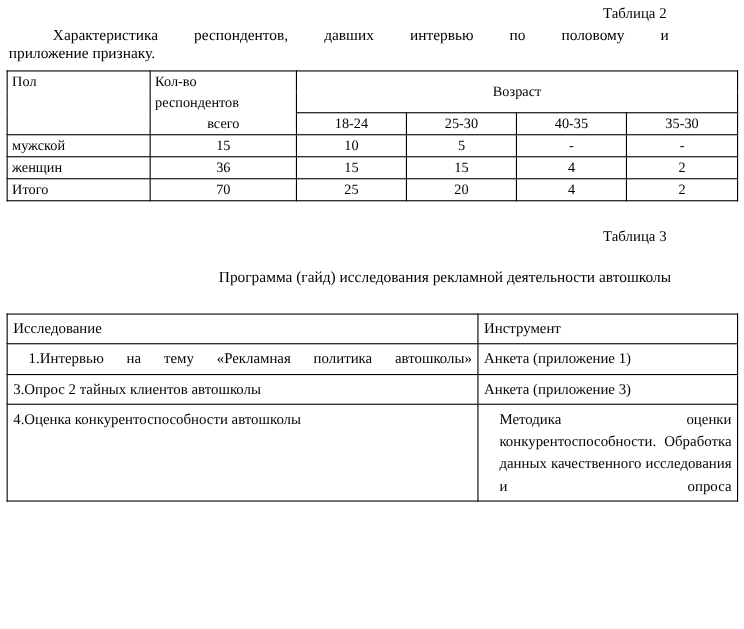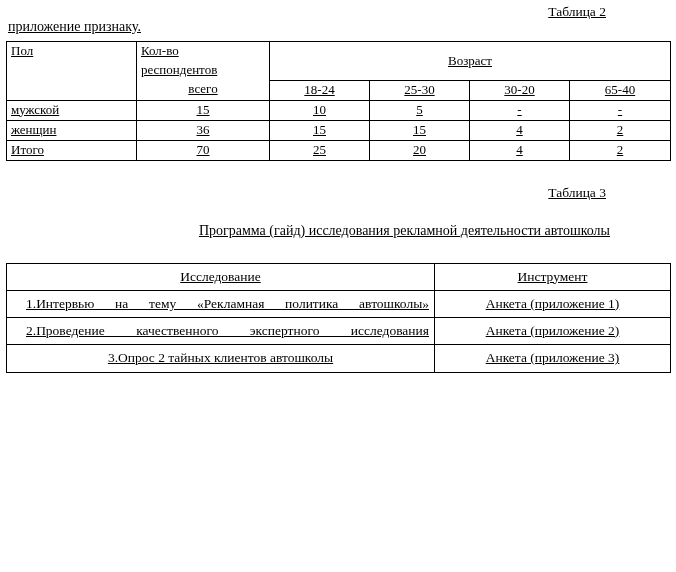--- a/index.html
+++ b/index.html
@@ -13,21 +13,20 @@
     font-family: "Liberation Serif", "DejaVu Serif", serif;
     color: #000000;
     font-size: 13px;
     position: relative;
     overflow: hidden;
   }
   .page {
     padding: 4px 6px 0 6px;
     box-sizing: border-box;
     width: 616px;
-    text-decoration: underline;
   }
   .caption-right {
     text-align: right;
     font-size: 13.5px;
     margin: 0 4px 4px 0;
   }
   .para-title {
     text-align: justify;
     text-align-last: justify;
     font-size: 14px;
@@ -71,30 +70,33 @@
     padding: 3px 5px 3px 5px;
     vertical-align: top;
     line-height: 1.5;
   }
   table.t3 td.just {
     text-align: justify;
     text-align-last: justify;
     padding-left: 19px;
   }
   table.t3 td.plain {
-    text-align: center;
+    text-align: left;
   }
 </style>
 </head>
 <body>
 
 <div class="page">
 
   <div class="caption-right">Таблица 2</div>
 
+  <div class="para-title">
+    <span class="indent"></span><span>Характеристика   респондентов,   давших   интервью   по   половому   и</span>
+  </div>
   <div style="font-size:14px;margin:-5px 2px 6px 2px;">
     <span>приложение признаку.</span>
   </div>
 
   <table class="t2">
     <colgroup>
       <col style="width:130px">
       <col style="width:133px">
       <col style="width:100px">
       <col style="width:100px">
@@ -109,22 +111,22 @@
       </tr>
       <tr>
         <td class="cell-left nb-top nb-bottom"></td>
         <td class="cell-left nb-top nb-bottom">респондентов</td>
       </tr>
       <tr>
         <td class="cell-left nb-top"></td>
         <td class="cell-center nb-top">всего</td>
         <td class="cell-center">18-24</td>
         <td class="cell-center">25-30</td>
-        <td class="cell-center">30-20</td>
-        <td class="cell-center">65-40</td>
+        <td class="cell-center">40-35</td>
+        <td class="cell-center">35-30</td>
       </tr>
       <tr>
         <td class="cell-left">мужской</td>
         <td class="cell-center">15</td>
         <td class="cell-center">10</td>
         <td class="cell-center">5</td>
         <td class="cell-center">-</td>
         <td class="cell-center">-</td>
       </tr>
       <tr>
@@ -164,23 +166,23 @@
     <tbody>
       <tr>
         <td class="plain">Исследование</td>
         <td class="plain">Инструмент</td>
       </tr>
       <tr>
         <td class="just">1.Интервью     на     тему     «Рекламная     политика автошколы»</td>
         <td class="plain">Анкета (приложение 1)</td>
       </tr>
       <tr>
-        <td class="just">2.Проведение          качественного          экспертного исследования</td>
-        <td class="plain">Анкета (приложение 2)</td>
+        <td class="plain">3.Опрос 2 тайных клиентов автошколы</td>
+        <td class="plain">Анкета (приложение 3)</td>
       </tr>
       <tr>
-        <td class="plain">3.Опрос 2 тайных клиентов автошколы</td>
-        <td class="plain">Анкета (приложение 3)</td>
+        <td class="plain">4.Оценка конкурентоспособности автошколы</td>
+        <td class="just">Методика                     оценки конкурентоспособности. Обработка              данных качественного исследования и опроса</td>
       </tr>
     </tbody>
   </table>
 
 </div>
 
 </body></html>

